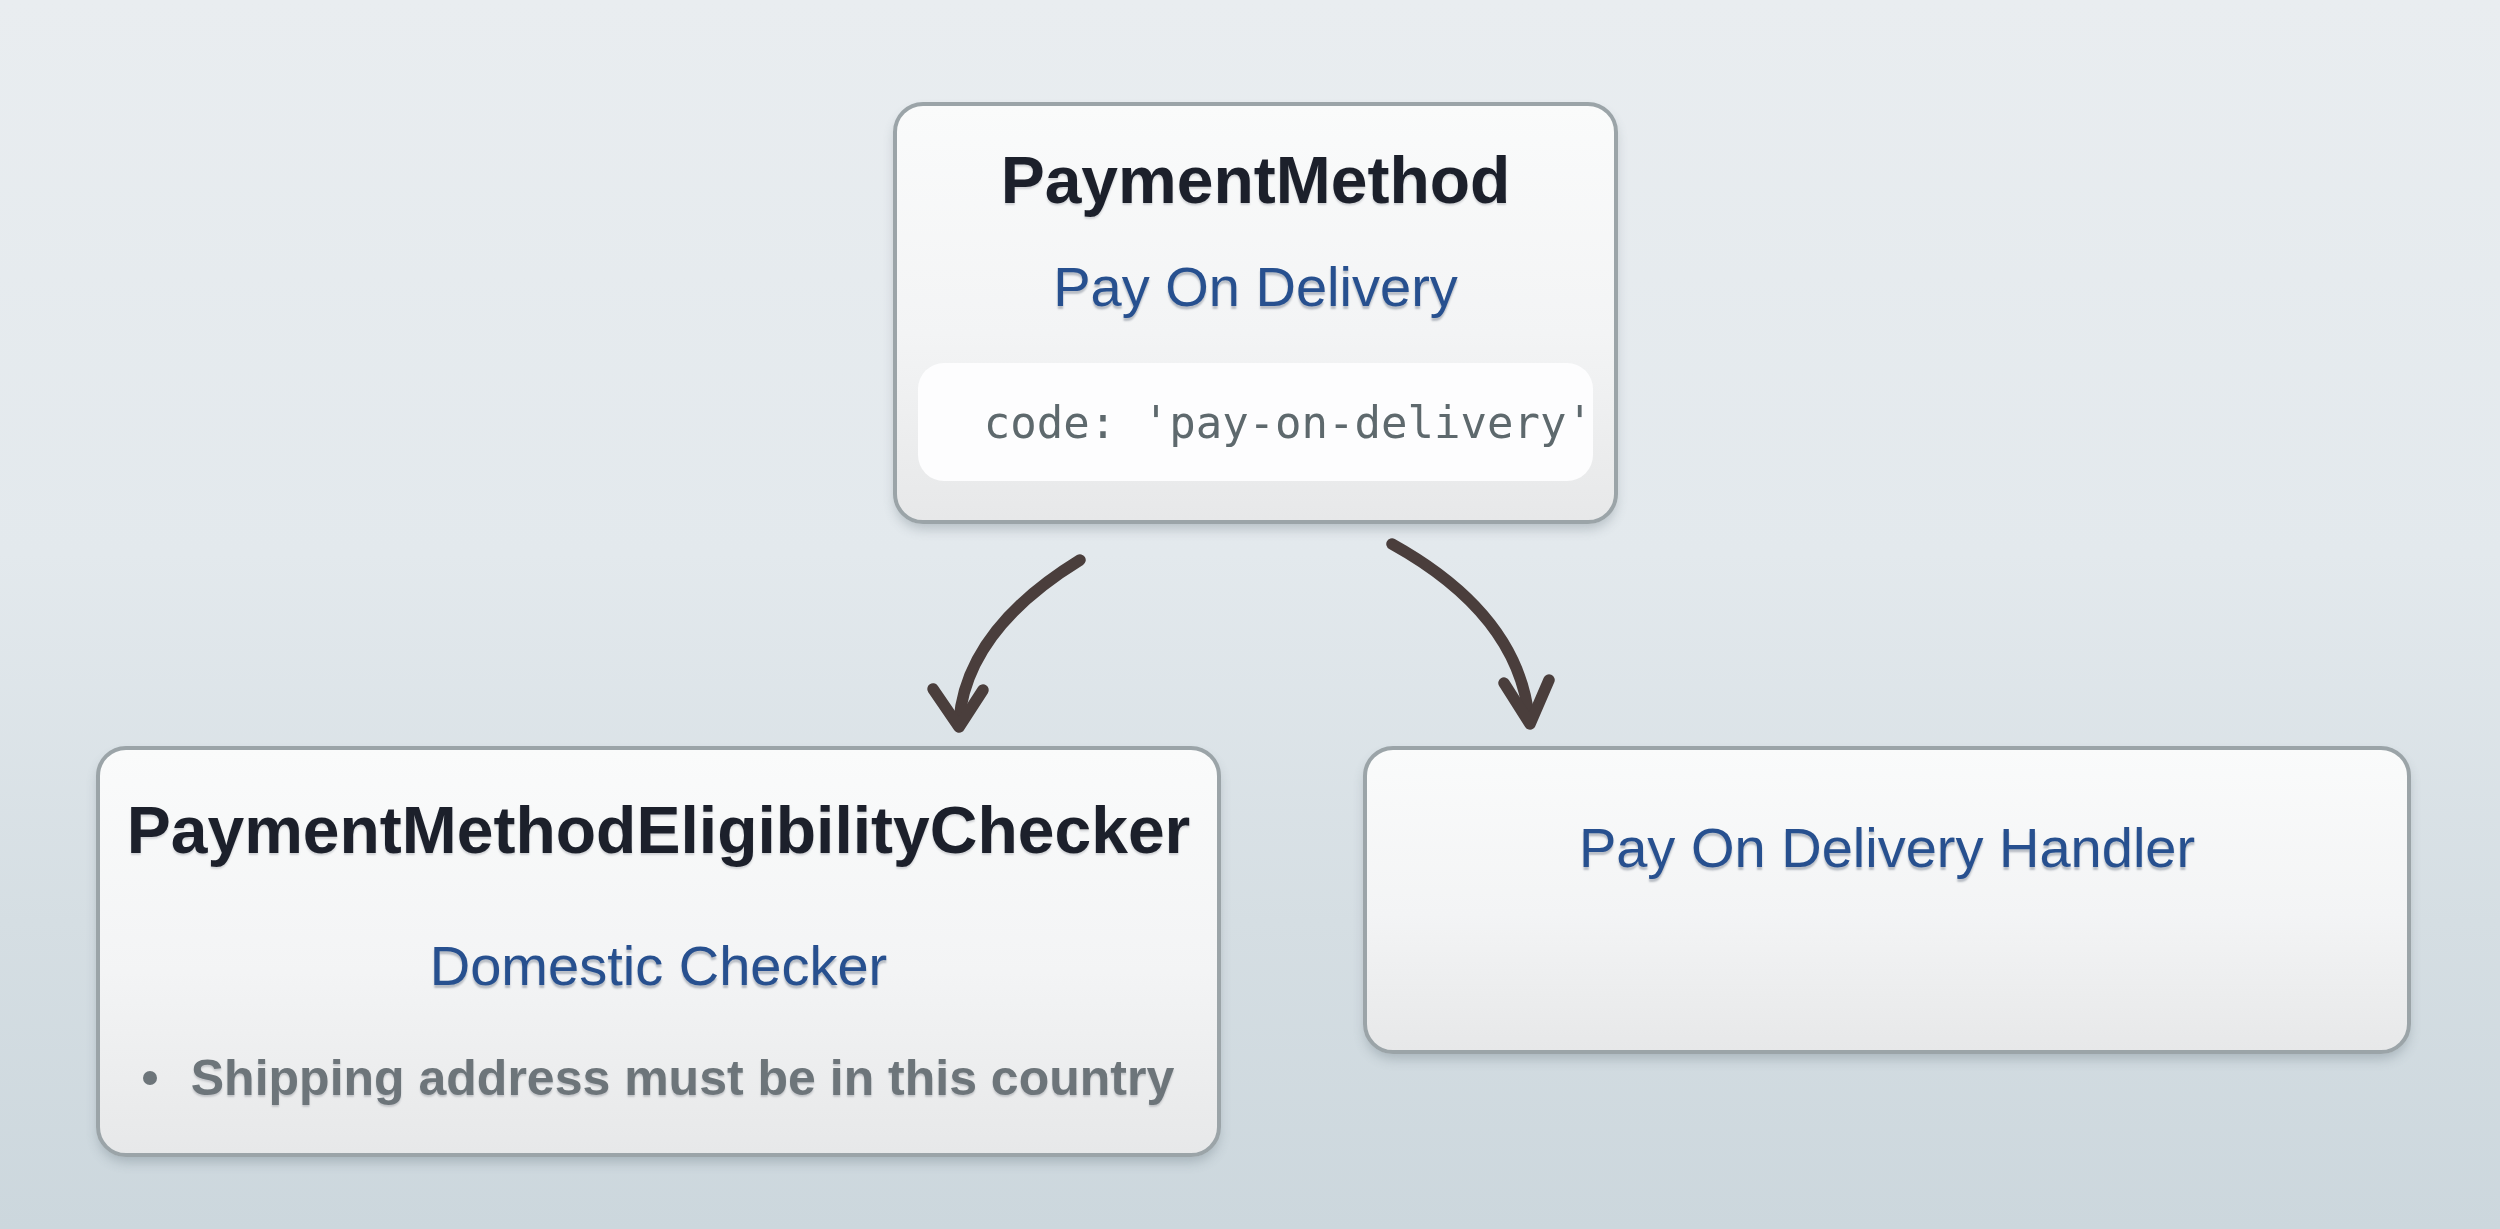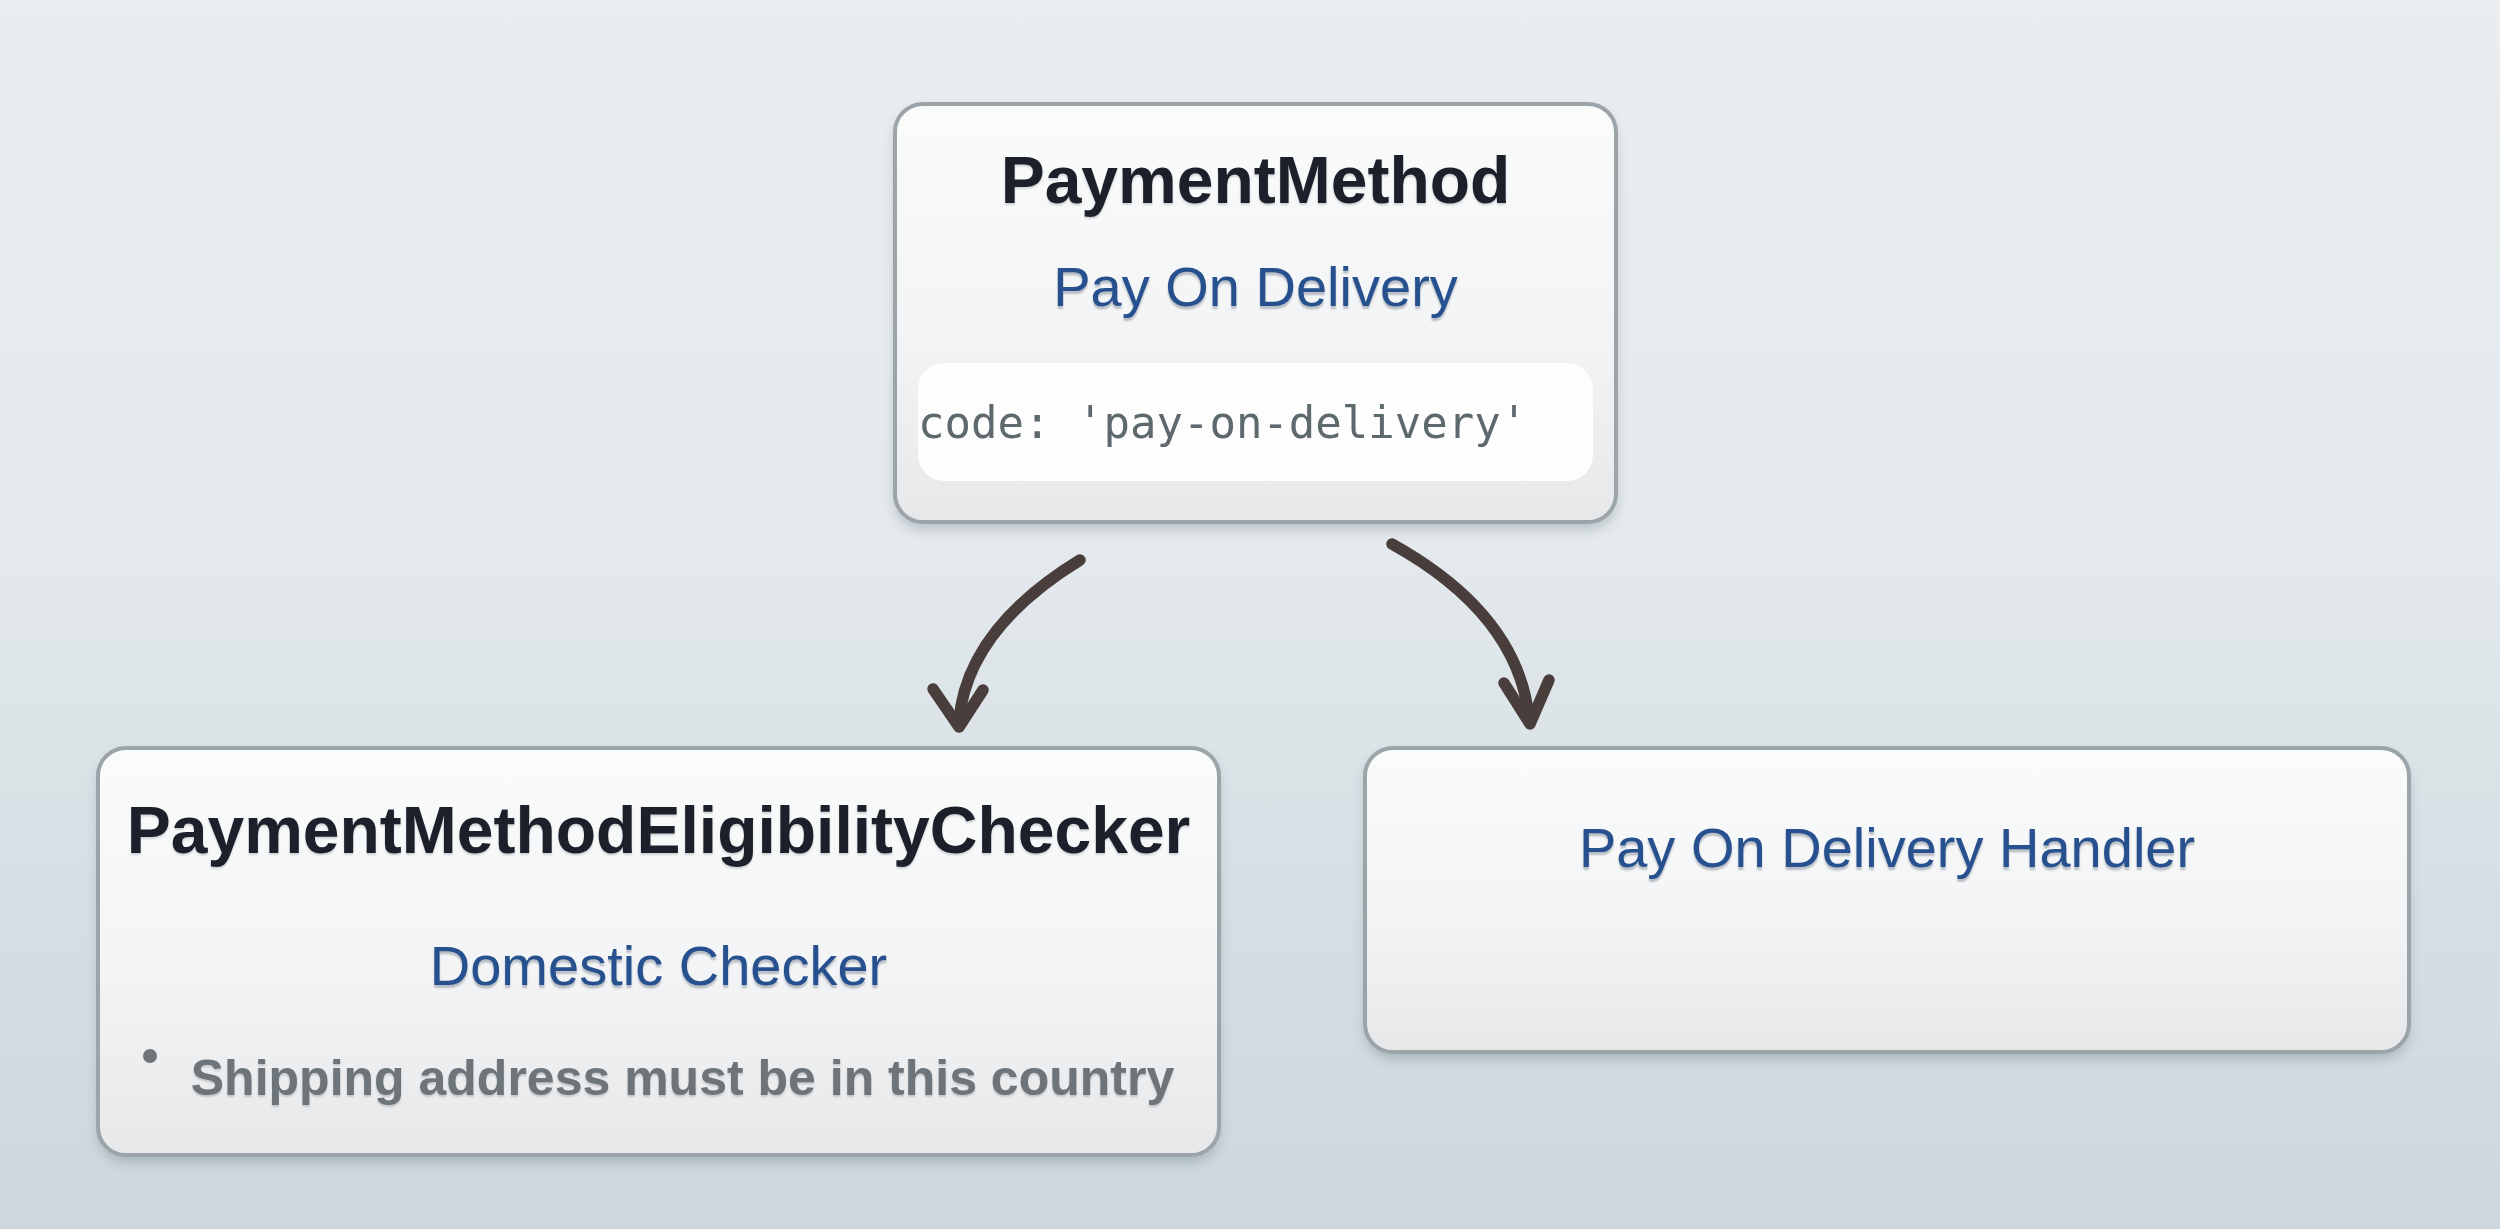--- a/index.html
+++ b/index.html
@@ -49,32 +49,32 @@
   #pm-box .node-subtitle{margin-top:32px;}
   #ec-box .node-title,#h-box .node-title{margin-top:42px;}
   #ec-box .node-subtitle,#h-box .node-subtitle{margin-top:61px;}
 
   .code-pill{
     align-self:stretch;
     margin:39px 21px 0 21px;
     height:118px;
     border-radius:26px;
     background:#fdfdfe;
-    display:flex;align-items:center;justify-content:flex-start;
+    display:flex;align-items:center;justify-content:flex-end;
   }
   .code-text{
     font-family:"DejaVu Sans Mono",monospace;
     font-size:44px;
     color:var(--code-gray);
     white-space:pre;
   }
 
   .bullet-row{
     margin-top:46px;
-    display:flex;align-items:flex-start;gap:34px;
+    display:flex;align-items:center;gap:34px;
   }
   .bullet-dot{
     width:14px;height:14px;border-radius:50%;
     background:var(--bullet-gray);
     flex:0 0 auto;
   }
   .bullet-text{
     font-size:50px;font-weight:bold;line-height:58px;
     color:var(--bullet-gray);
     text-shadow:0 2px 2px rgba(40,45,60,.20);

